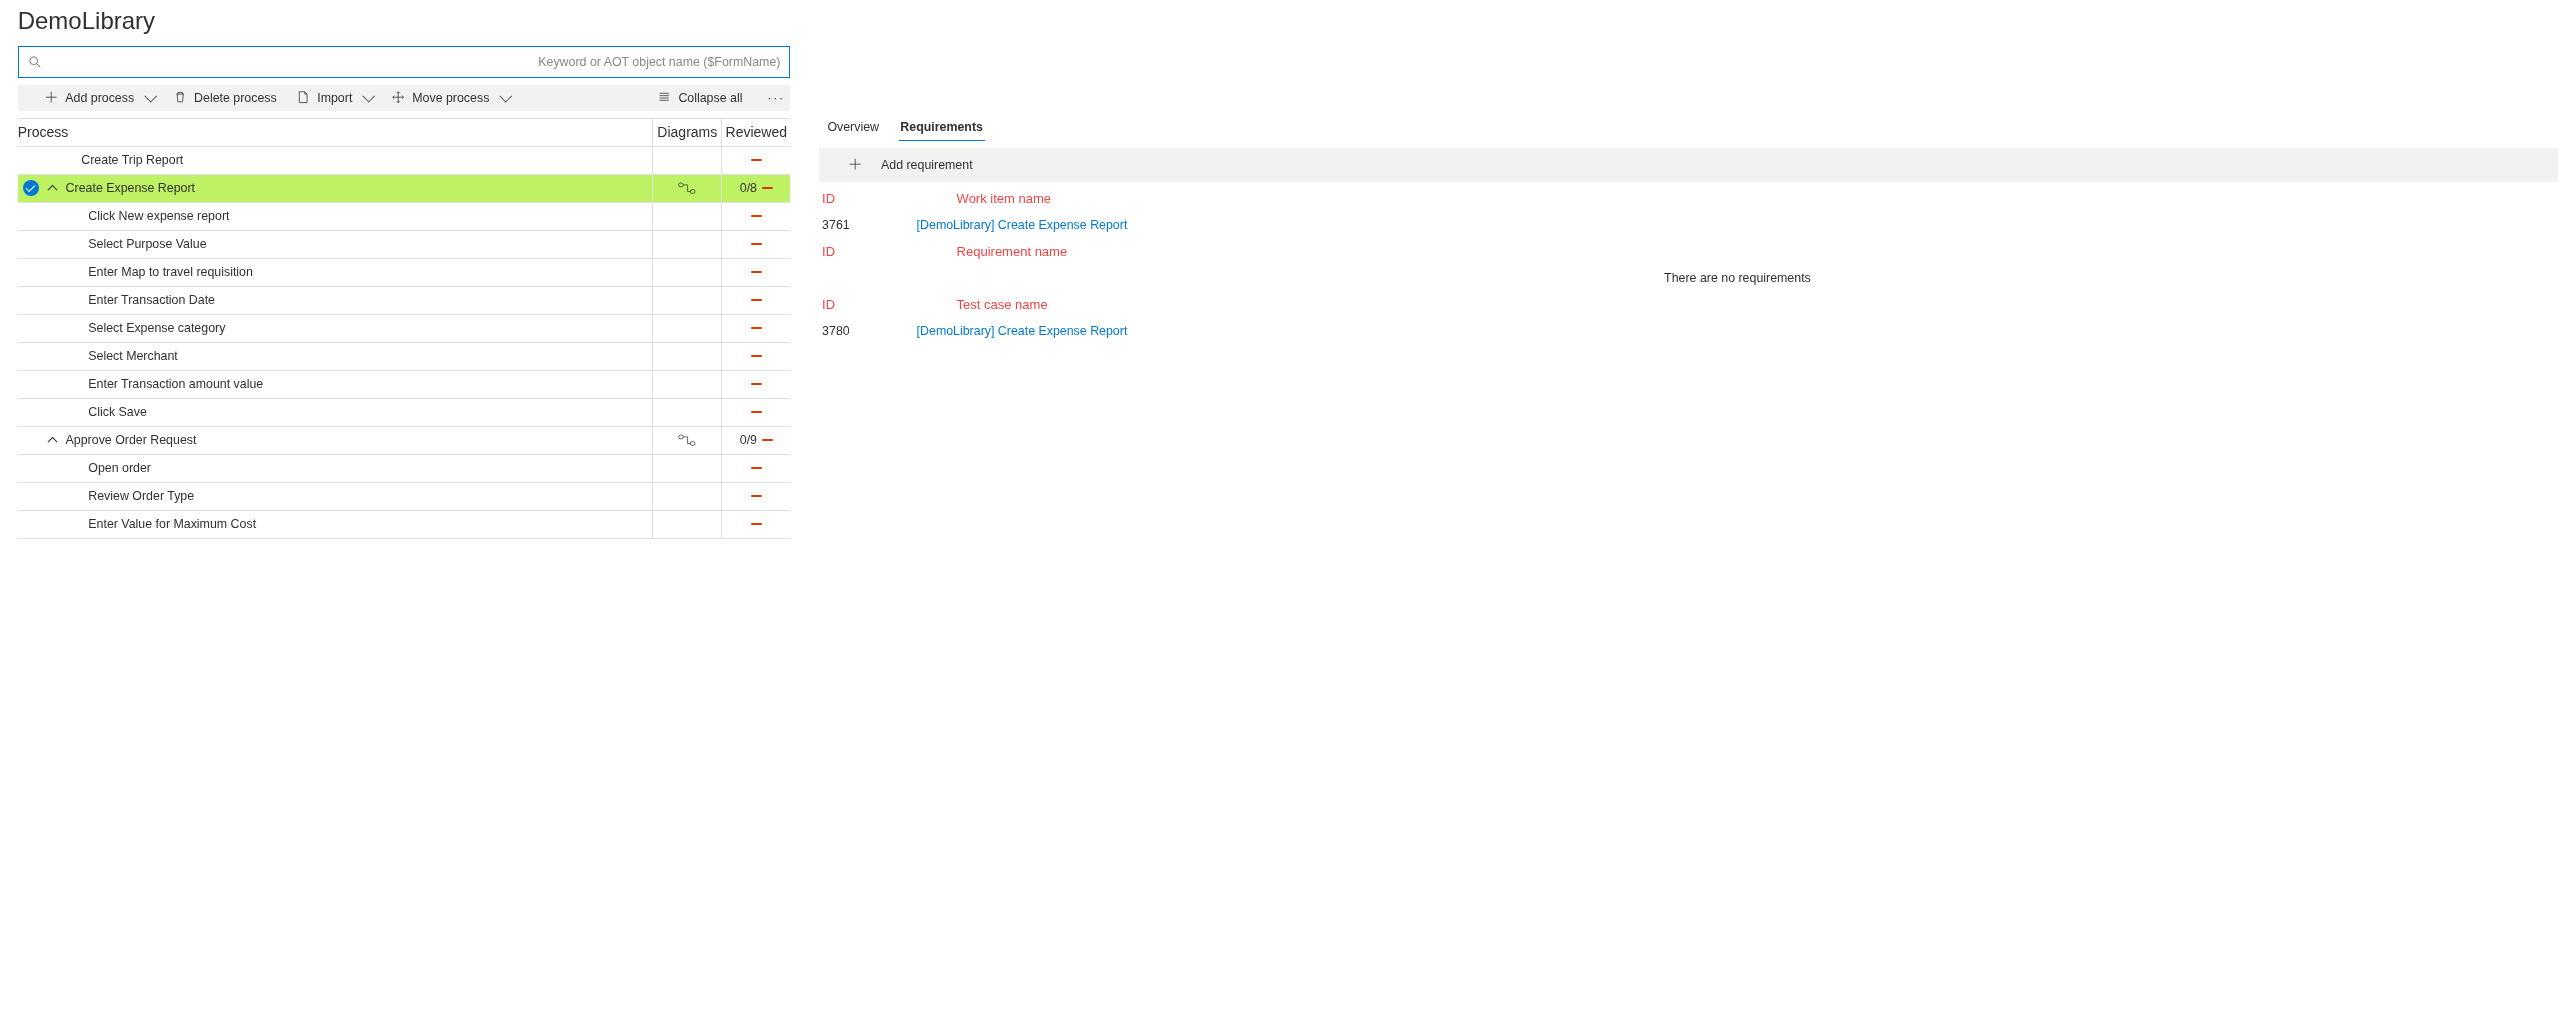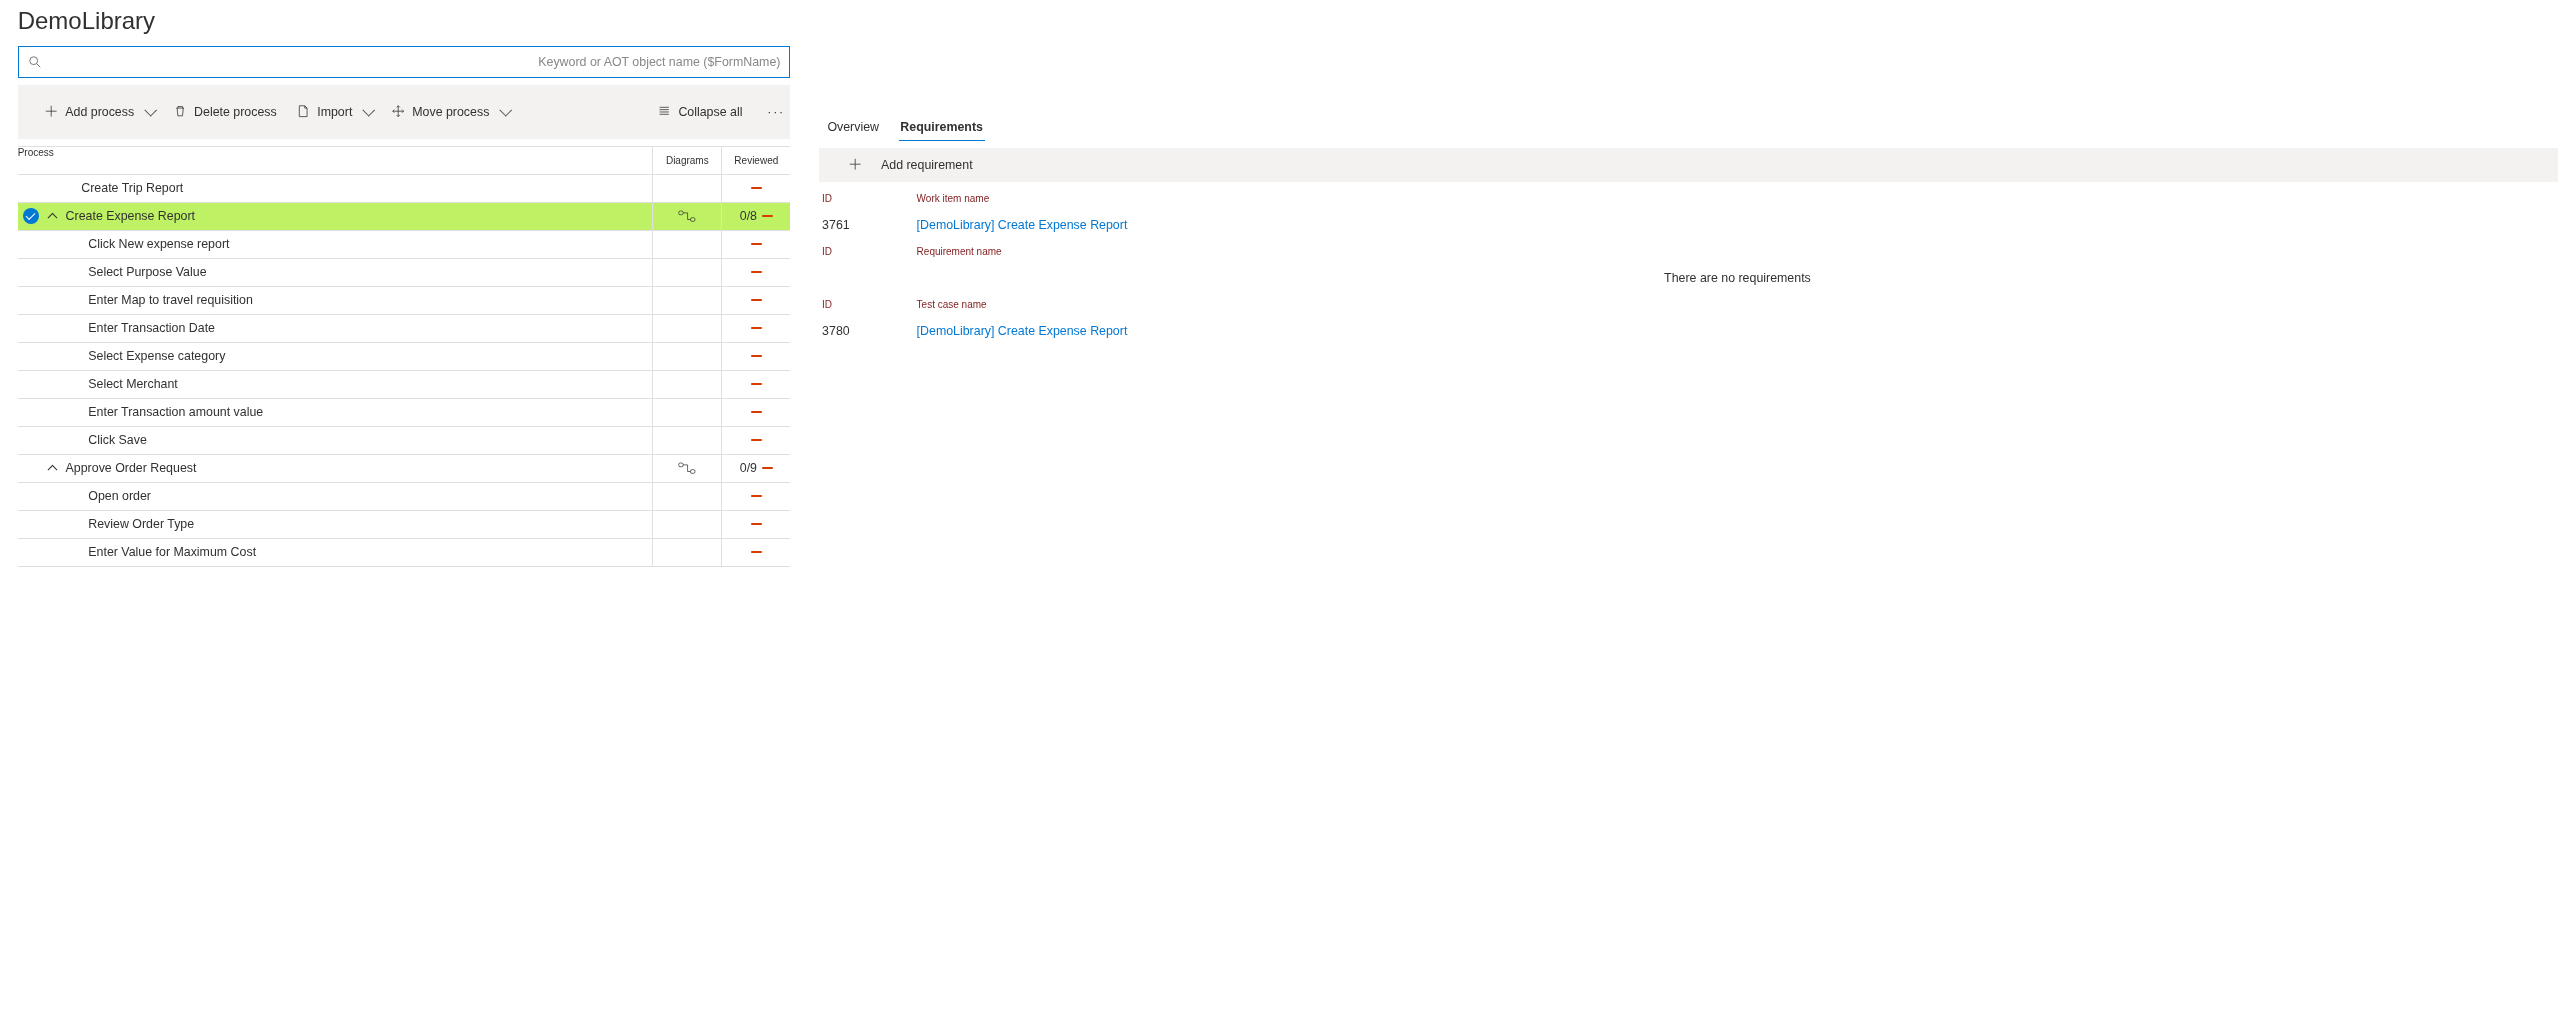--- a/index.html
+++ b/index.html
@@ -50,21 +50,21 @@
       font-size: 12.4px;
       color: #323130;
       background: transparent;
       text-align: right;
     }
     .search-input::placeholder { color: #888; }
     .toolbar {
       display: flex;
       align-items: center;
       background: #f3f2f1;
-      height: 54px;
+      height: 26px;
       padding-left: 26.6px;
       gap: 19.5px;
       margin-bottom: 7px;
     }
     .toolbar-btn {
       display: inline-flex;
       align-items: center;
       gap: 7px;
       color: #323130;
       cursor: pointer;
@@ -79,25 +79,25 @@
       width: 8.9px; height: 8.9px;
       border-right: 0.9px solid #555; border-bottom: 0.9px solid #555;
       transform: rotate(45deg) translateY(-1.8px);
       margin-left: 3.5px;
     }
     .grid {
       border-top: 0.9px solid #e1dfdd;
     }
     .grid-header {
       display: flex;
-      align-items: flex-start;
+      align-items: center;
       height: 28px;
       border-bottom: 0.9px solid #e1dfdd;
       color: #323130;
-      font-size: 10px;
+      font-size: 14px;
     }
     .col-process { flex: 1; padding-left: 0; }
     .col-diagrams { width: 69px; text-align: center; border-left: 0.9px solid #e1dfdd; height:100%; display:flex; align-items:center; justify-content:center;}
     .col-reviewed { width: 69px; text-align: center; border-left: 0.9px solid #e1dfdd; height:100%; display:flex; align-items:center; justify-content:center;}
     .grid-row {
       display: flex;
       align-items: center;
       height: 28px;
       border-bottom: 0.9px solid #e1dfdd;
     }
@@ -143,21 +143,21 @@
       background:#f3f2f1;
       height: 34px; display:flex; align-items:center;
       padding-left: 30px; gap: 20px; margin-bottom:3.5px;
       cursor:pointer;
     }
     .rp-grid .rp-header, .rp-grid .rp-row {
       display:flex; align-items:center; min-height: 26.6px;
     }
     .rp-col-id { width: 98px; padding-left:3.5px;}
     .rp-col-name { flex:1; }
-    .rp-header { color:#7f1d1d; font-size:10px;}
+    .rp-header { color:#ef4444; font-size:13px;gap:40px;}
     .rp-link { color:#0078d4; cursor:pointer; }
     .rp-empty { text-align:center; flex:1; color:#323130; }
     .more-dots { letter-spacing: 1.8px; padding:0 5.3px;}
     svg { display:block; }
   </style>
 </head>
 <body>
 
 <div class="page">
   <div class="left-panel">

